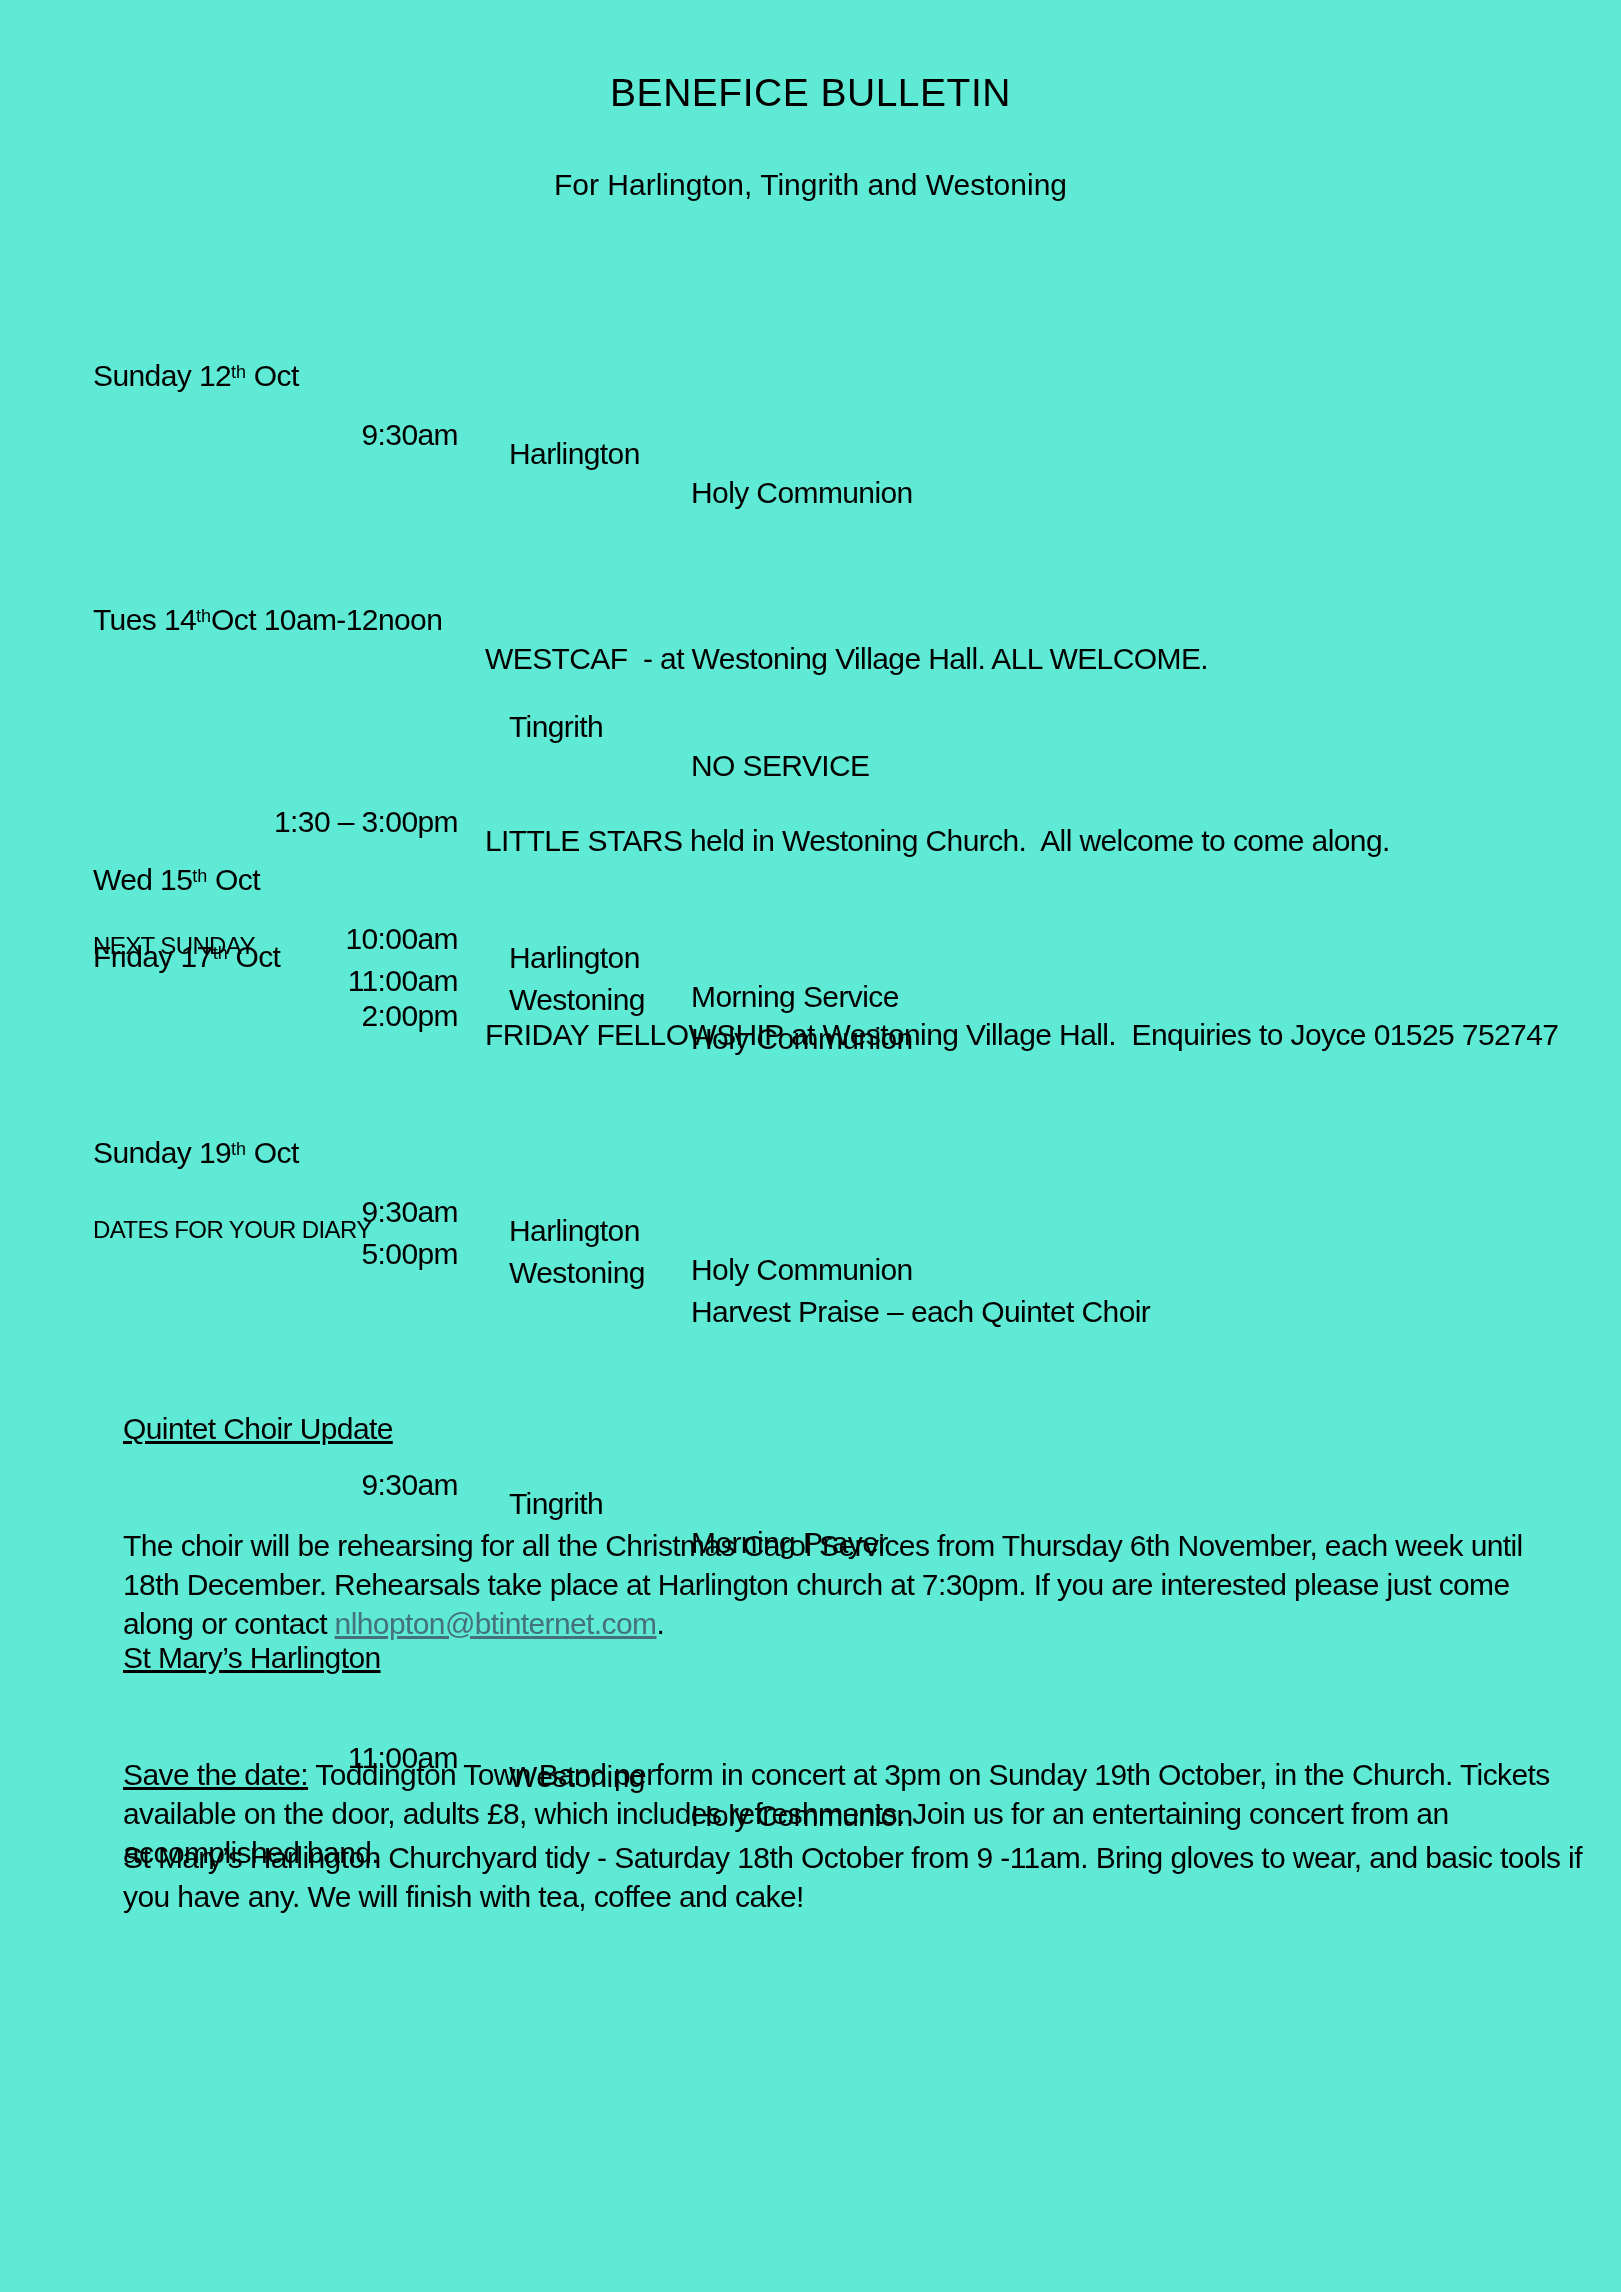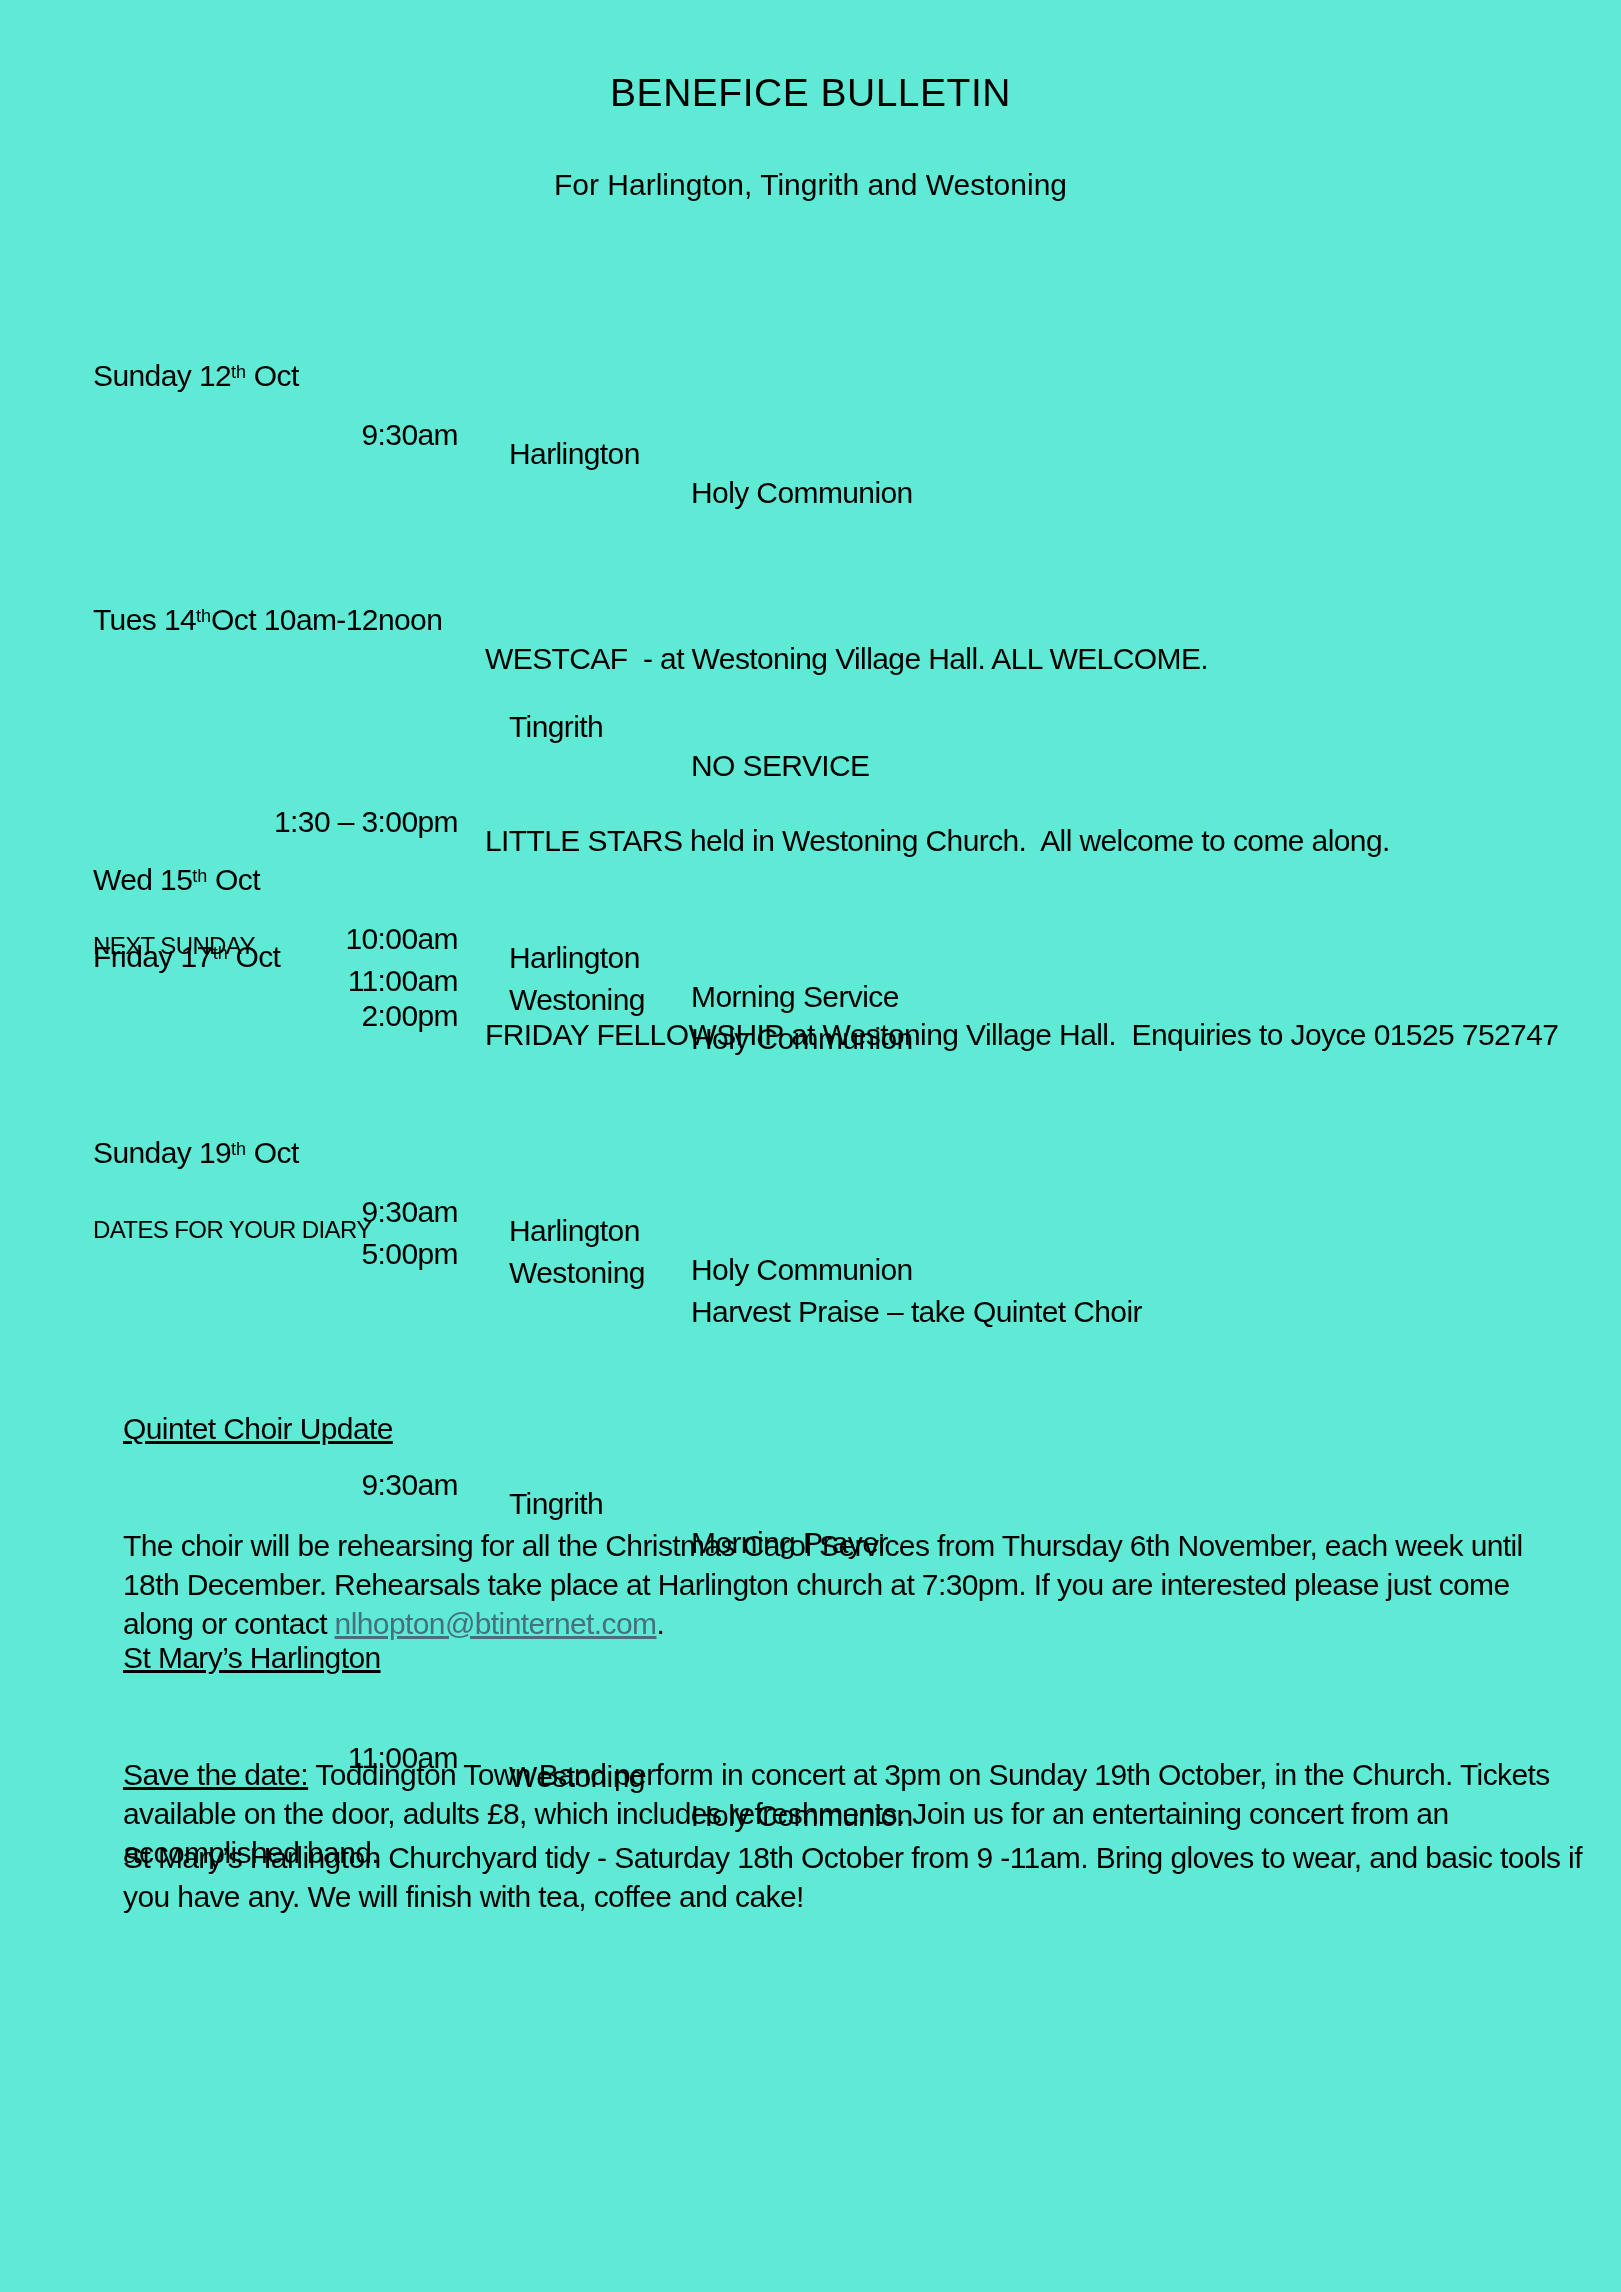--- a/index.html
+++ b/index.html
@@ -70,21 +70,21 @@
       <span class="c-svc">NO SERVICE</span>
     </div>
     <div class="row">
       <span class="c-time">11:00am</span>
       <span class="c-loc">Westoning</span>
       <span class="c-svc">Holy Communion</span>
     </div>
     <div class="row">
       <span class="c-time">5:00pm</span>
       <span class="c-loc">Westoning</span>
-      <span class="c-svc">Harvest Praise – take Quintet Choir</span>
+      <span class="c-svc">Harvest Praise – each Quintet Choir</span>
     </div>
   </section>
 
   <section class="abs block" style="top:483px">
     <div class="row">
       <span class="c-date"><span>Tues 14</span><span class="sup">th</span><span>Oct 10am-12noon</span></span>
       <span class="c-desc"><span class="evt">WESTCAF</span><span>  - at Westoning Village Hall. ALL WELCOME.</span></span>
     </div>
   </section>
 

